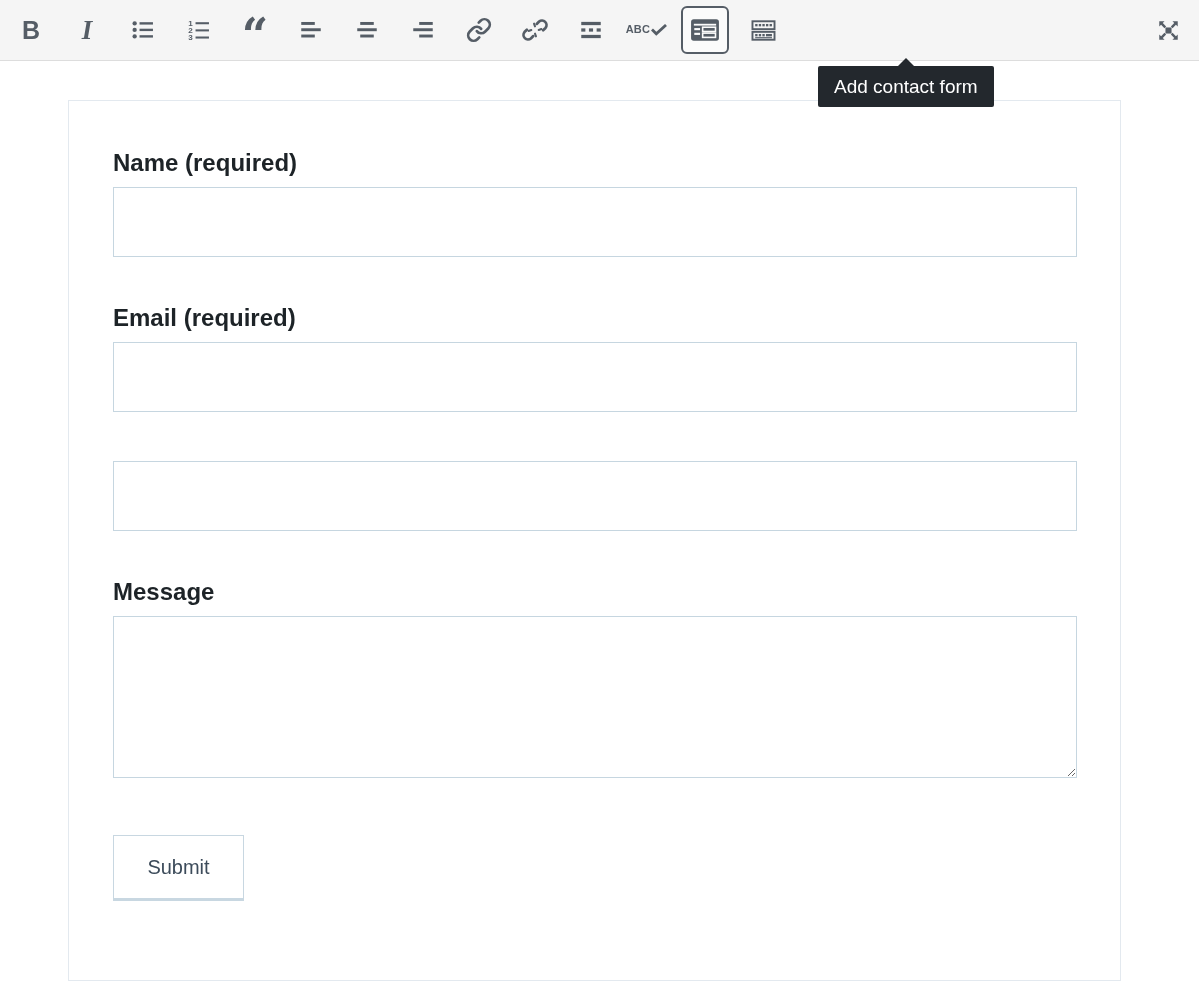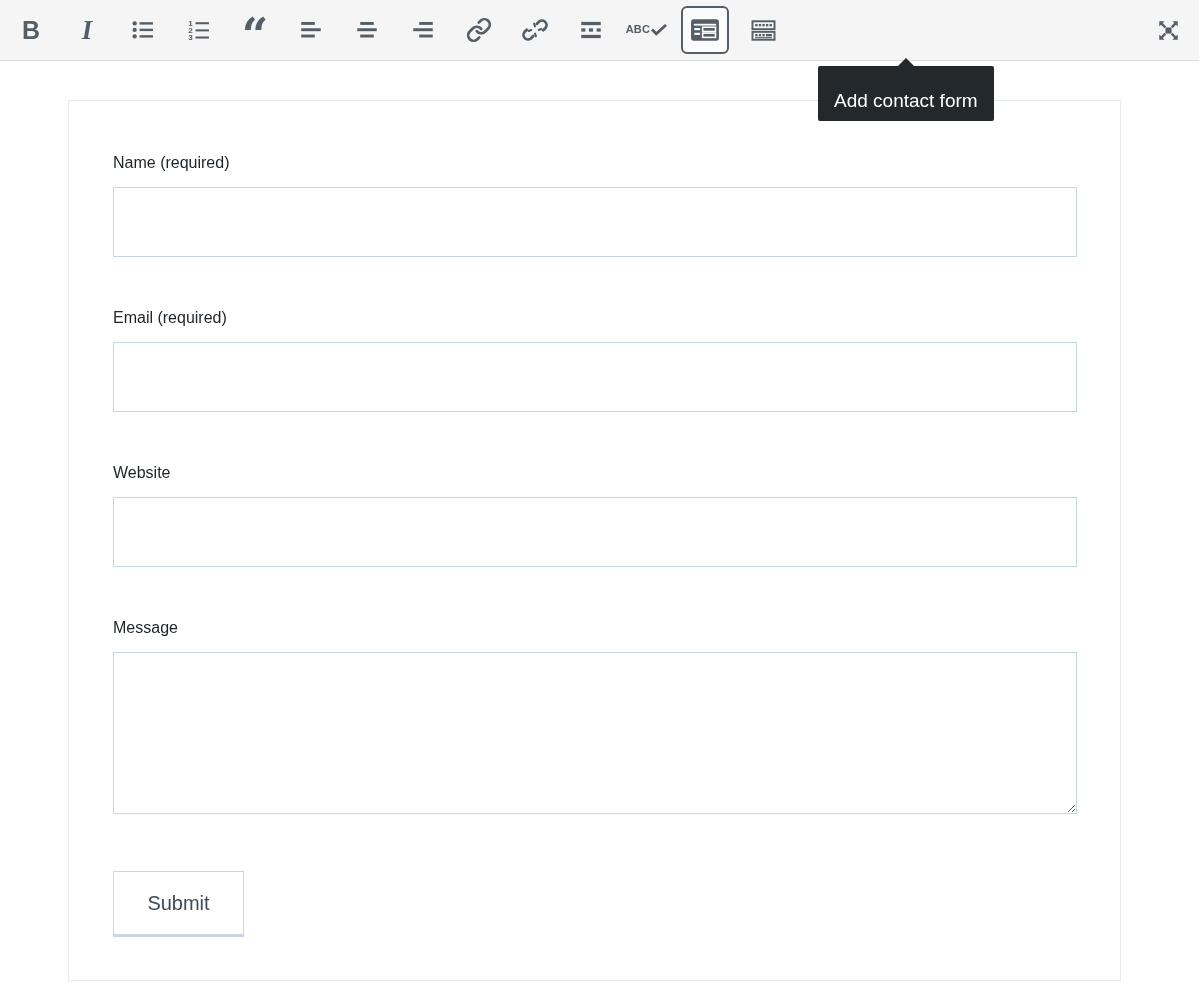--- a/index.html
+++ b/index.html
@@ -41,34 +41,34 @@
   .glyph-q { font-family:"DejaVu Serif", serif; font-weight:700; font-size:46px;
              color:#555d66; line-height:40px; height:30px; display:block; overflow:hidden; }
   .abc-stack { display:flex; flex-direction:row; align-items:flex-start; line-height:1; }
   .abc-text { font-size:11px; font-weight:700; color:#555d66; letter-spacing:.3px; }
   svg { display:block; }
 
   
   .tooltip {
     position:absolute; top:66px; left:818px; z-index:20;
     background:#23282d; color:#fff; font-size:19px;
-    padding:24px 16px 9px; border-radius:2px; white-space:nowrap;
+    padding:10px 16px 9px; border-radius:2px; white-space:nowrap;
   }
   .tooltip::before {
     content:""; position:absolute; top:-17px; left:50%; margin-left:-9px;
     border:9px solid transparent; border-bottom-color:#23282d;
   }
 
   
   .form-panel {
     position:absolute; left:68px; top:100px; width:1053px; height:881px;
     background:#fff; border:1px solid #e3e9ef; padding:50px 43px 0 44px;
   }
   .field-label {
-    font-size:16px; font-weight:400; color:#1d2327; line-height:23px; margin-bottom:13px;
+    font-size:24px; font-weight:700; color:#1d2327; line-height:23px; margin-bottom:13px;
   }
   .text-input {
     display:block; width:100%; height:70px; background:#fff;
     border:1.5px solid #c6d6e0; border-radius:0; margin-bottom:49px;
     font-size:18px; color:#32373c; padding:0 14px; outline:none;
     font-family:"Liberation Sans", sans-serif;
   }
   textarea.text-input { height:162px; padding-top:12px; margin-bottom:0; resize:both; }
   .submit-btn {
     margin-top:57px; min-width:131px; height:66px; padding:0 25px;
@@ -231,20 +231,19 @@
 </div>
 
 <div class="form-panel">
 
   <div class="field-label">Name (required)</div>
   <input class="text-input" type="text" value="" style="">
 
   <div class="field-label">Email (required)</div>
   <input class="text-input" type="text" value="" style="">
 
-  <div class="field-label">Website</div>
   <input class="text-input" type="text" value="" style="">
 
   <div class="field-label">Message</div>
   <textarea class="text-input" style=""></textarea>
 
   <button class="submit-btn">Submit</button>
 </div>
 
 </body></html>

